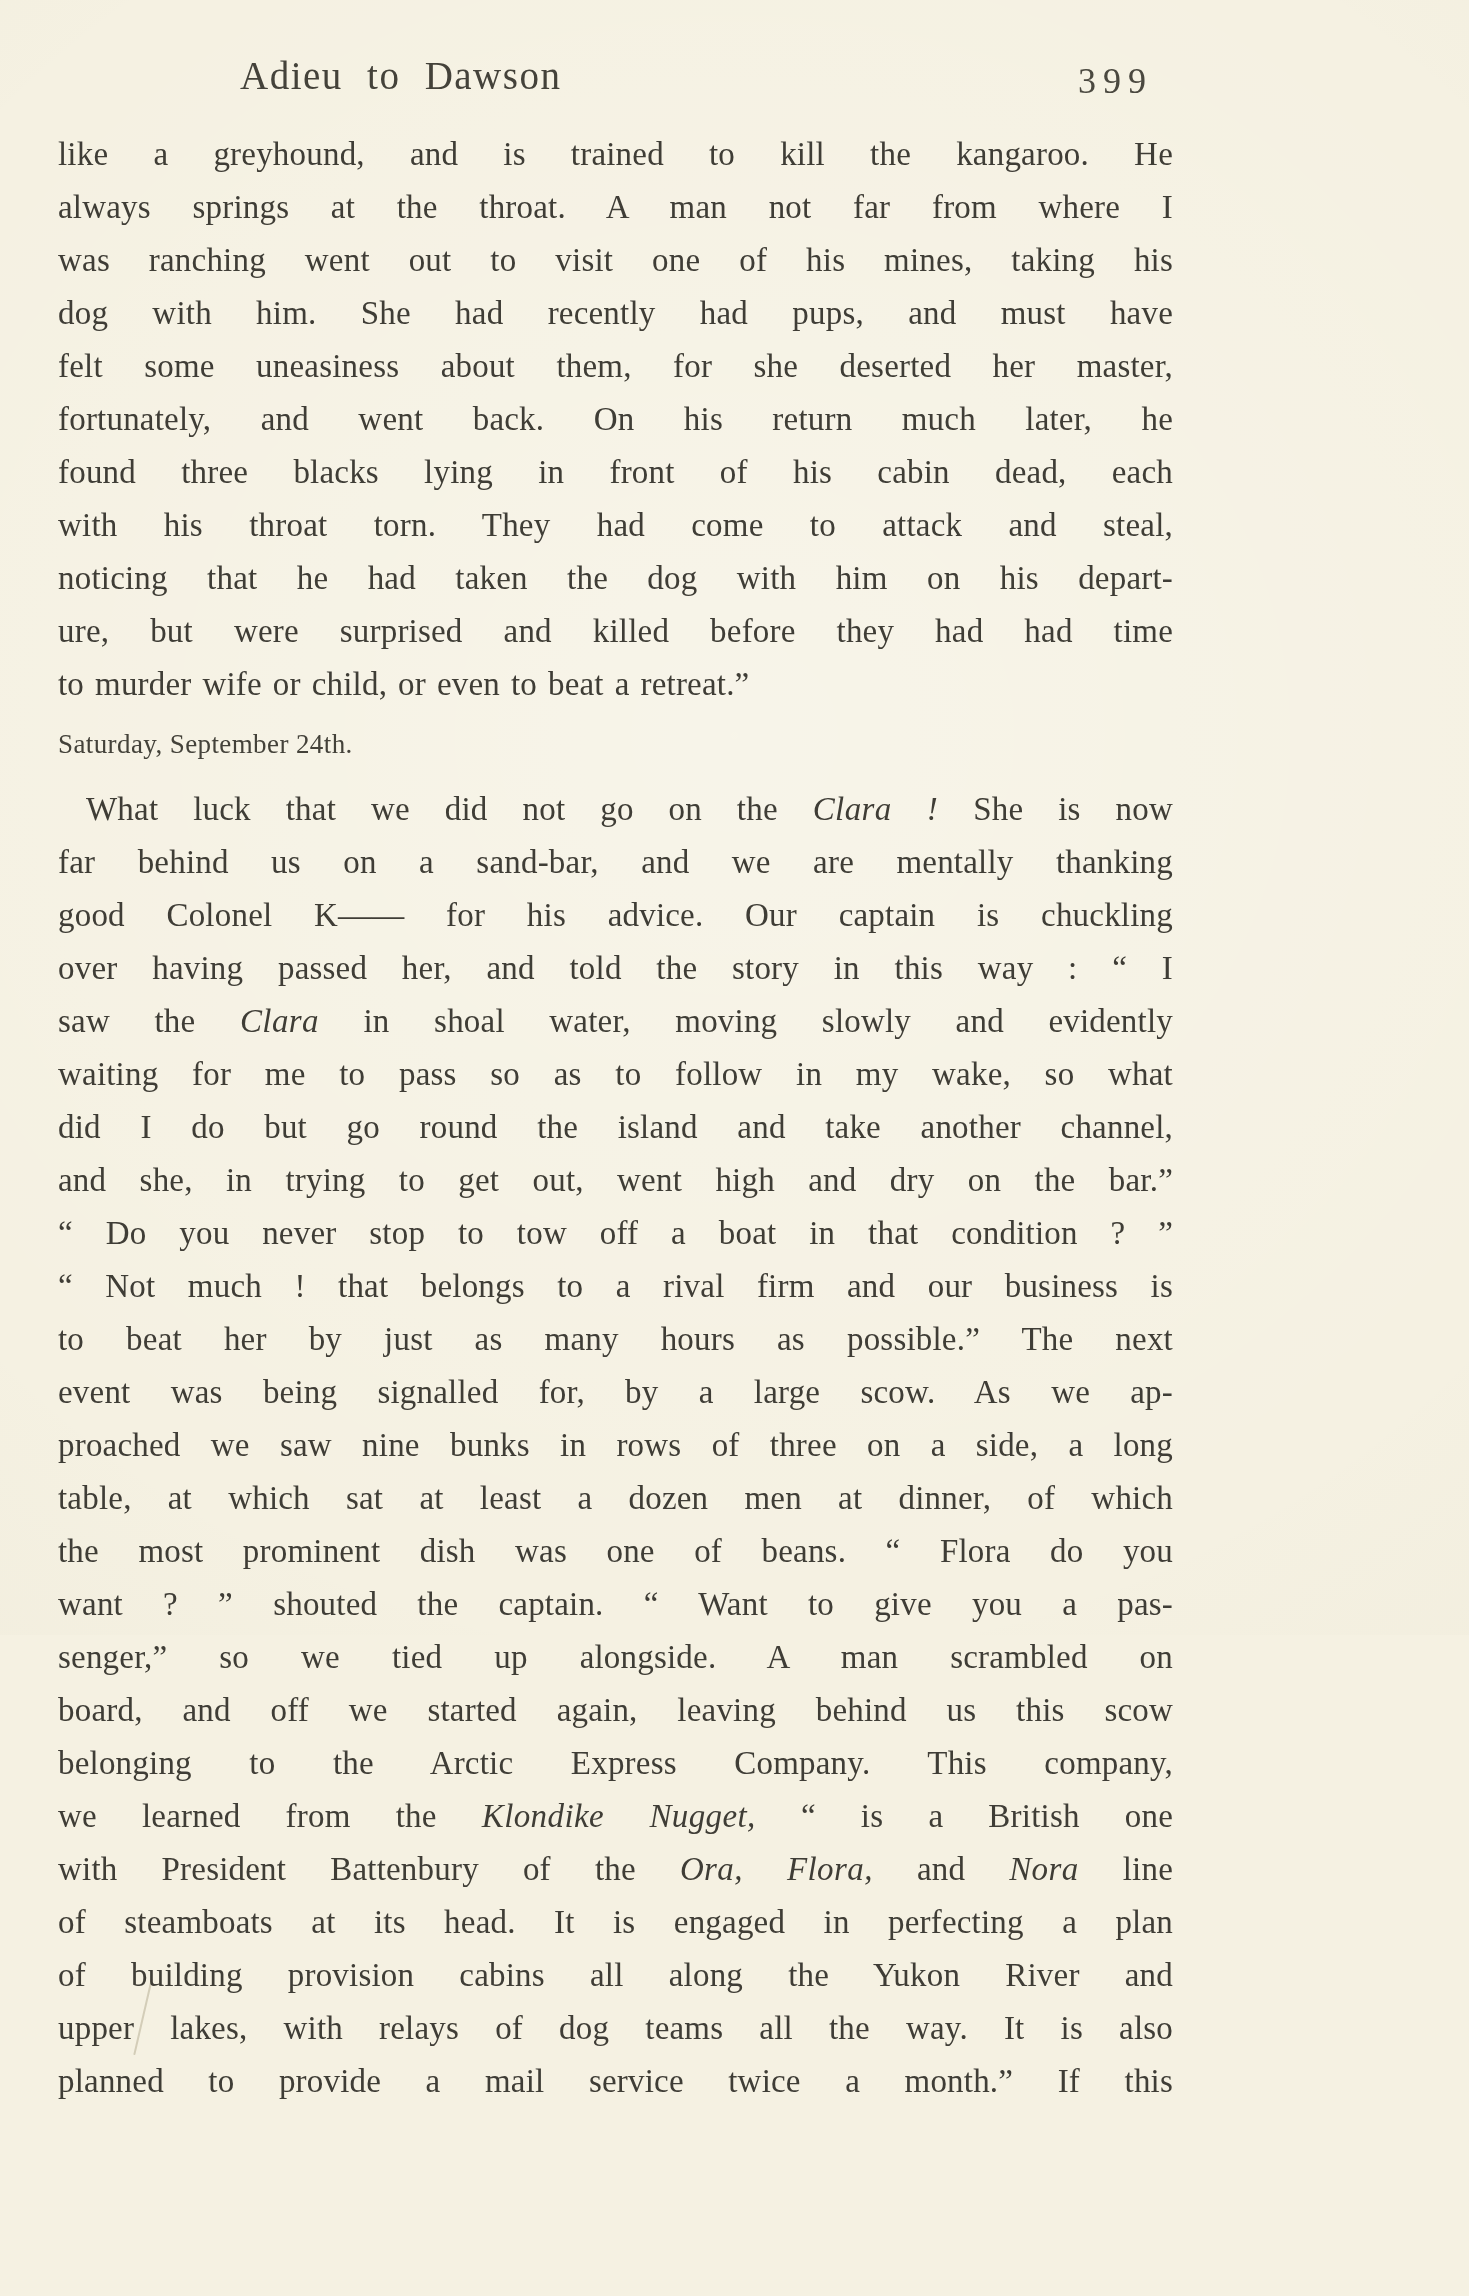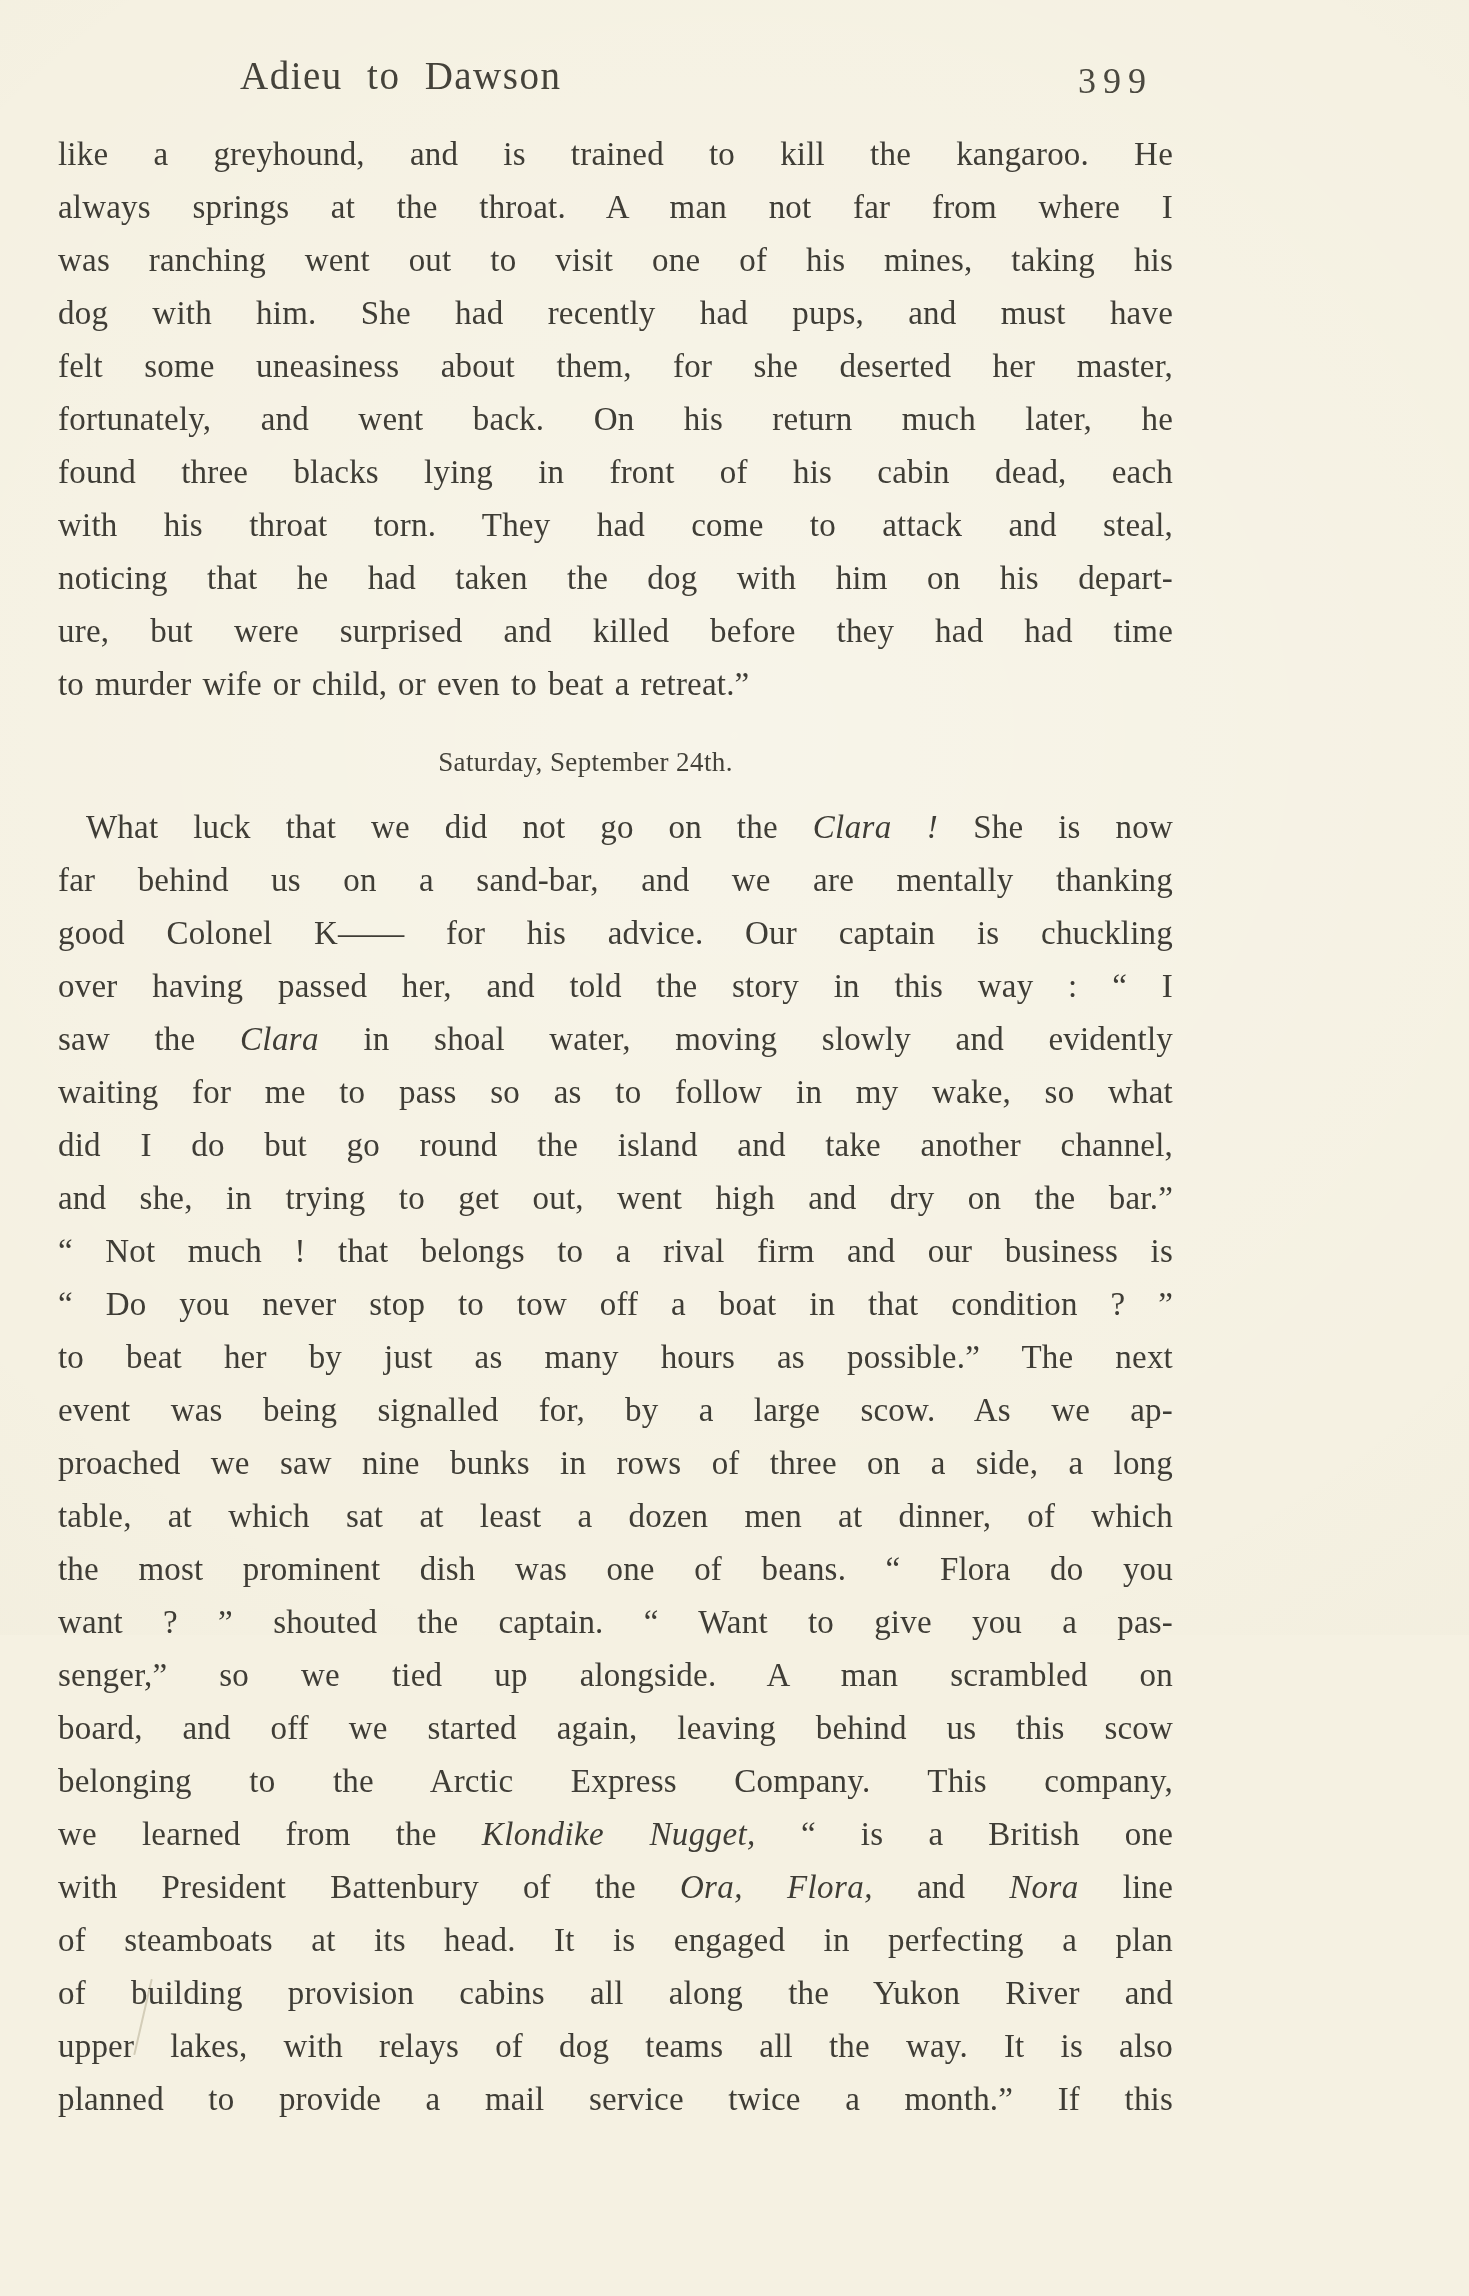--- a/index.html
+++ b/index.html
@@ -67,24 +67,24 @@
     text-align-last: left;
   }
   .para .line.indent {
     text-indent: 28px;
   }
   .para em {
     font-style: italic;
     letter-spacing: 0.4px;
   }
   .dateline {
-    margin: 36px 60px 24px 0;
+    margin: 18px 60px 24px 0;
     font-size: 27px;
     line-height: 30px;
-    text-align: center;
+    text-align: left;
     letter-spacing: 0.4px;
     color: #44423a;
   }
   .scratch {
     position: absolute;
     left: 142px;
     top: 1978px;
     width: 2px;
     height: 78px;
     background: rgba(150, 138, 105, 0.35);
@@ -121,22 +121,22 @@
 
     <div class="para">
         <div class="line indent">What luck that we did not go on the <em>Clara !</em>  She is now</div>
         <div class="line">far behind us on a sand-bar, and we are mentally thanking</div>
         <div class="line">good Colonel K—— for his advice.  Our captain is chuckling</div>
         <div class="line">over having passed her, and told the story in this way : “ I</div>
         <div class="line">saw the <em>Clara</em> in shoal water, moving slowly and evidently</div>
         <div class="line">waiting for me to pass so as to follow in my wake, so what</div>
         <div class="line">did I do but go round the island and take another channel,</div>
         <div class="line">and she, in trying to get out, went high and dry on the bar.”</div>
+        <div class="line">“ Do you never stop to tow off a boat in that condition ? ”</div>
         <div class="line">“ Not much !  that belongs to a rival firm and our business is</div>
-        <div class="line">“ Do you never stop to tow off a boat in that condition ? ”</div>
         <div class="line">to beat her by just as many hours as possible.”  The next</div>
         <div class="line">event was being signalled for, by a large scow.  As we ap-</div>
         <div class="line">proached we saw nine bunks in rows of three on a side, a long</div>
         <div class="line">table, at which sat at least a dozen men at dinner, of which</div>
         <div class="line">the most prominent dish was one of beans.  “ Flora do you</div>
         <div class="line">want ? ”  shouted the captain.  “ Want to give you a pas-</div>
         <div class="line">senger,” so we tied up alongside.  A man scrambled on</div>
         <div class="line">board, and off we started again, leaving behind us this scow</div>
         <div class="line">belonging to the Arctic Express Company.  This company,</div>
         <div class="line">we learned from the <em>Klondike Nugget,</em> “ is a British one</div>

